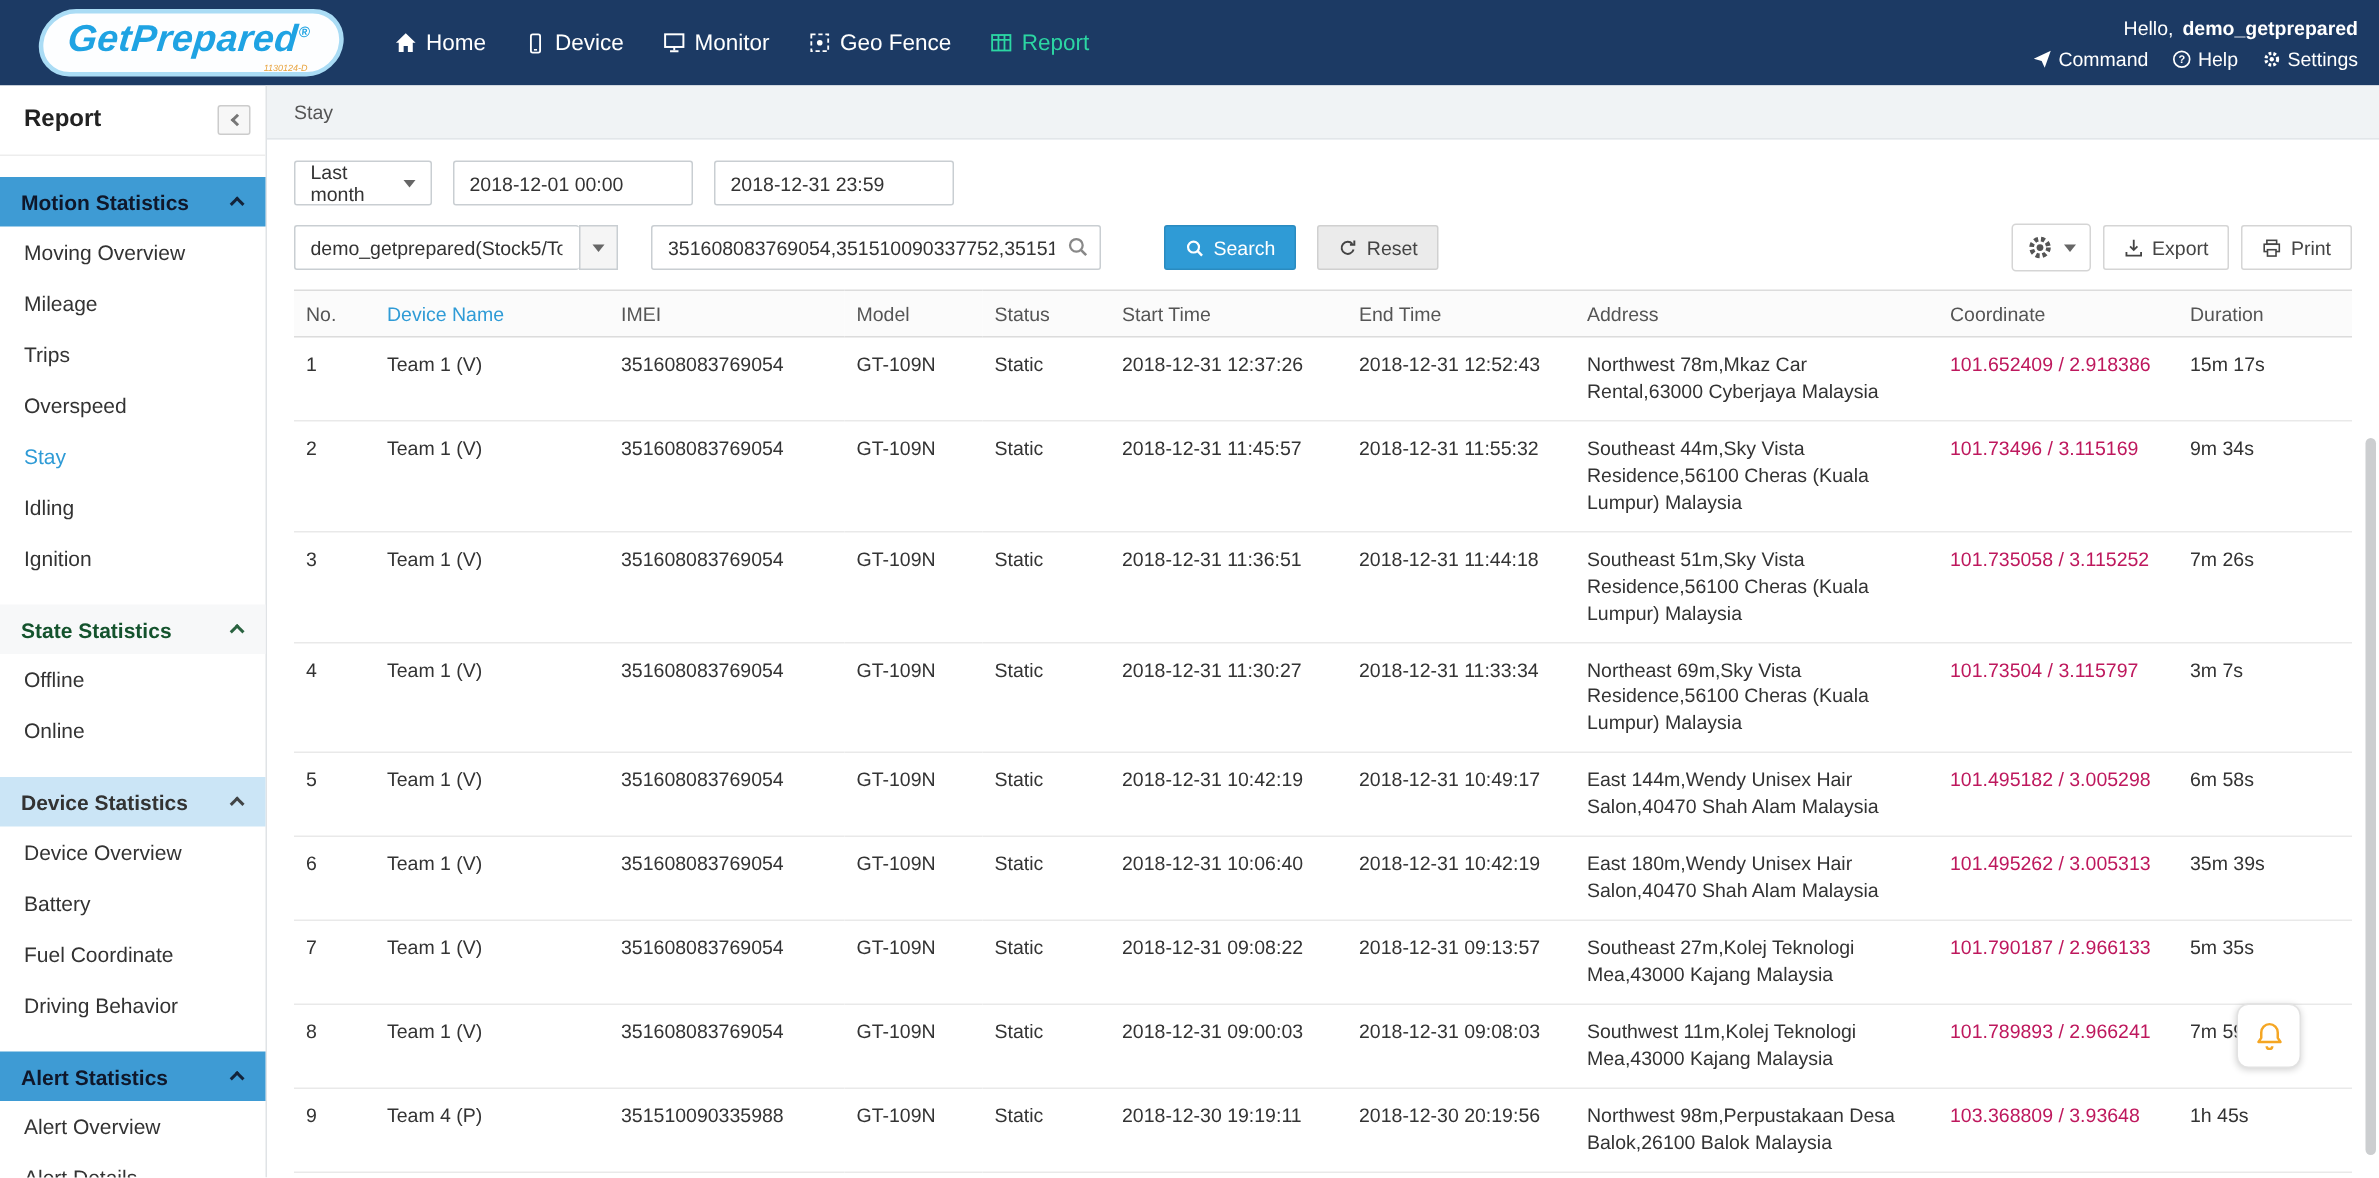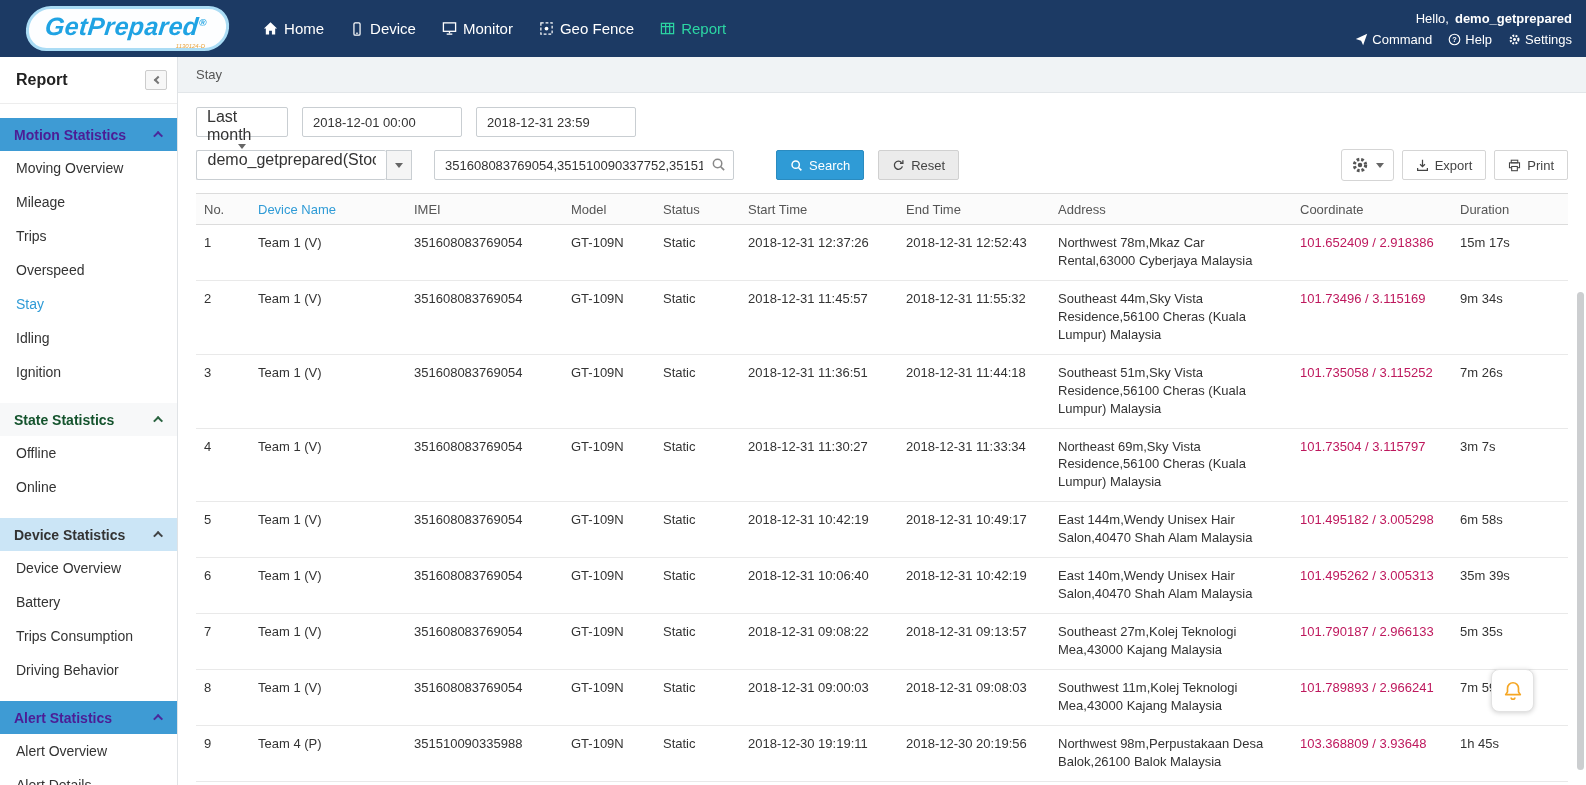--- a/index.html
+++ b/index.html
@@ -21,35 +21,35 @@
   .greeting-row .uname { font-weight: bold; }
   .links-row { display: flex; gap: 16px; align-items: center; }
   .hlink { display: flex; align-items: center; gap: 4px; cursor: pointer; font-size: 13px; color: #fff; }
 
   
   .sidebar { position: absolute; top: 57px; left: 0; width: 178px; bottom: 0; background: #fff; border-right: 1px solid #e0e3e6; }
   .side-title { display: flex; justify-content: space-between; align-items: center; padding: 13px 10px 13px 16px; font-size: 16px; font-weight: bold; color: #222; border-bottom: 1px solid #ededed; }
   .collapse-btn { width: 22px; height: 20px; border: 1px solid #ccc; background: #f7f7f7; border-radius: 2px; display: flex; align-items: center; justify-content: center; cursor: pointer; }
   .chev-left { width: 6px; height: 6px; border-left: 2px solid #777; border-bottom: 2px solid #777; transform: rotate(45deg); margin-left: 3px; }
   .section-head { height: 33px; display: flex; align-items: center; justify-content: space-between; padding: 0 14px; font-size: 14px; font-weight: bold; cursor: pointer; margin-top: 8px; }
-  .section-head.blue { background: #3e9bd4; color: #4c1d95; margin-top: 14px; }
+  .section-head.blue { background: #3e9bd4; color: #0f172a; margin-top: 14px; }
   .section-head.light { background: #f7f8f9; color: #14532d; }
   .section-head.lightblue { background: #cbe5f6; color: #333; }
   .section-head:first-child { margin-top: 14px; }
   .chev-up { width: 7px; height: 7px; border-left: 2px solid currentColor; border-top: 2px solid currentColor; transform: rotate(45deg) translateY(2px); opacity: .9; }
   .side-item { height: 34px; line-height: 34px; padding-left: 16px; font-size: 14px; color: #333; cursor: pointer; white-space: nowrap; }
   .side-item.active { color: #2f9bd6; }
 
   
   .main { position: absolute; left: 178px; top: 57px; right: 0; bottom: 0; background: #fff; overflow: hidden; }
   .breadcrumb { height: 36px; background: #f0f3f5; border-bottom: 1px solid #e2e6e9; display: flex; align-items: center; padding-left: 18px; font-size: 13px; color: #555; }
 
   .filters { padding: 14px 18px 0 18px; }
   .frow { display: flex; align-items: center; gap: 14px; margin-bottom: 12px; }
-  .ctrl { height: 30px; border: 1px solid #c9ced2; background: #fff; font-size: 16px; color: #333; display: flex; align-items: center; padding: 0 10px; border-radius: 2px; flex-direction: column; }
+  .ctrl { height: 30px; border: 1px solid #c9ced2; background: #fff; font-size: 13px; color: #333; display: flex; align-items: center; padding: 0 10px; border-radius: 2px; }
   .range-select { width: 92px; justify-content: space-between; cursor: pointer; }
   .caret-down { width: 0; height: 0; border-top: 5px solid #666; border-left: 4px solid transparent; border-right: 4px solid transparent; }
   .date-input { width: 160px; border: 1px solid #c9ced2; height: 30px; font-size: 13px; padding: 0 10px; color: #333; border-radius: 2px; font-family: "Liberation Sans", sans-serif; }
   .select-group { display: flex; }
   .device-select { width: 190px; justify-content: space-between; cursor: pointer; border-right: none; }
   .device-select span { overflow: hidden; white-space: nowrap; max-width: 168px; }
   .drop-btn { width: 26px; height: 30px; border: 1px solid #c9ced2; background: #f5f5f5; display: flex; align-items: center; justify-content: center; cursor: pointer; }
   .imei-wrap { position: relative; margin-left: 8px; }
   .imei-input { width: 300px; height: 30px; border: 1px solid #c9ced2; font-size: 13px; padding: 0 30px 0 10px; color: #333; border-radius: 2px; font-family: "Liberation Sans", sans-serif; }
   .imei-search-icon { position: absolute; right: 8px; top: 7px; color: #888; cursor: pointer; }
@@ -207,21 +207,21 @@
         </div>
   </div>
       <div class="section">
     <div class="section-head lightblue">
       <span class="sec-label">Device Statistics</span>
       <span class="chev-up"></span>
     </div>
     <div class="sec-items">
           <div class="side-item">Device Overview</div>
           <div class="side-item">Battery</div>
-          <div class="side-item">Trips Consumption</div>
+          <div class="side-item">Fuel Coordinate</div>
           <div class="side-item">Driving Behavior</div>
         </div>
   </div>
       <div class="section">
     <div class="section-head blue">
       <span class="sec-label">Alert Statistics</span>
       <span class="chev-up"></span>
     </div>
     <div class="sec-items">
           <div class="side-item">Alert Overview</div>
@@ -407,21 +407,21 @@
     <td class="c-duration">6m 58s</td>
   </tr>
           <tr>
     <td class="c-no">6</td>
     <td class="c-device">Team 1  (V)</td>
     <td class="c-imei">351608083769054</td>
     <td class="c-model">GT-109N</td>
     <td class="c-status">Static</td>
     <td class="c-start">2018-12-31 10:06:40</td>
     <td class="c-end">2018-12-31 10:42:19</td>
-    <td class="c-address">East 140m,Wendy Unisex Hair Salon,40470 Shah Alam Malaysia</td>
+    <td class="c-address">East 180m,Wendy Unisex Hair Salon,40470 Shah Alam Malaysia</td>
     <td class="c-coord"><a>101.495262 / 3.005313</a></td>
     <td class="c-duration">35m 39s</td>
   </tr>
           <tr>
     <td class="c-no">7</td>
     <td class="c-device">Team 1  (V)</td>
     <td class="c-imei">351608083769054</td>
     <td class="c-model">GT-109N</td>
     <td class="c-status">Static</td>
     <td class="c-start">2018-12-31 09:08:22</td>

